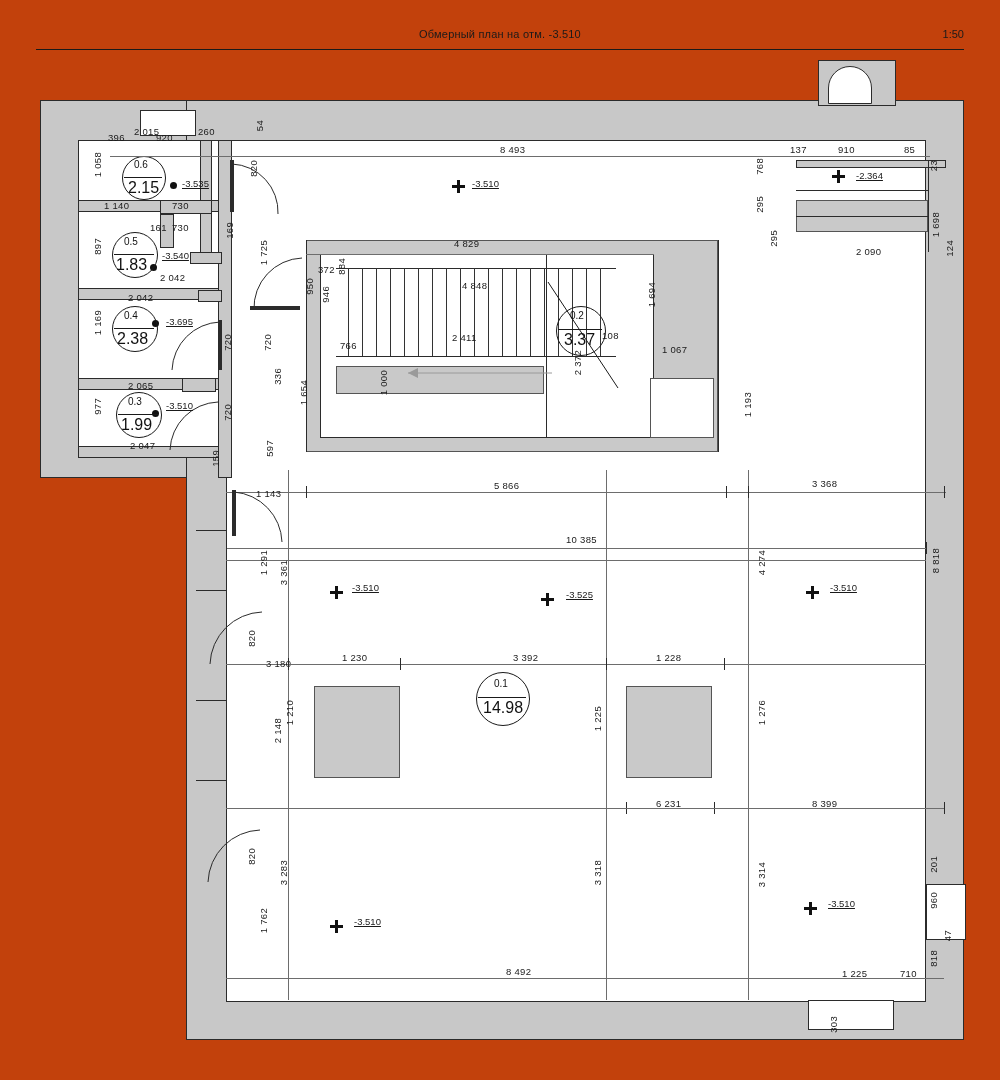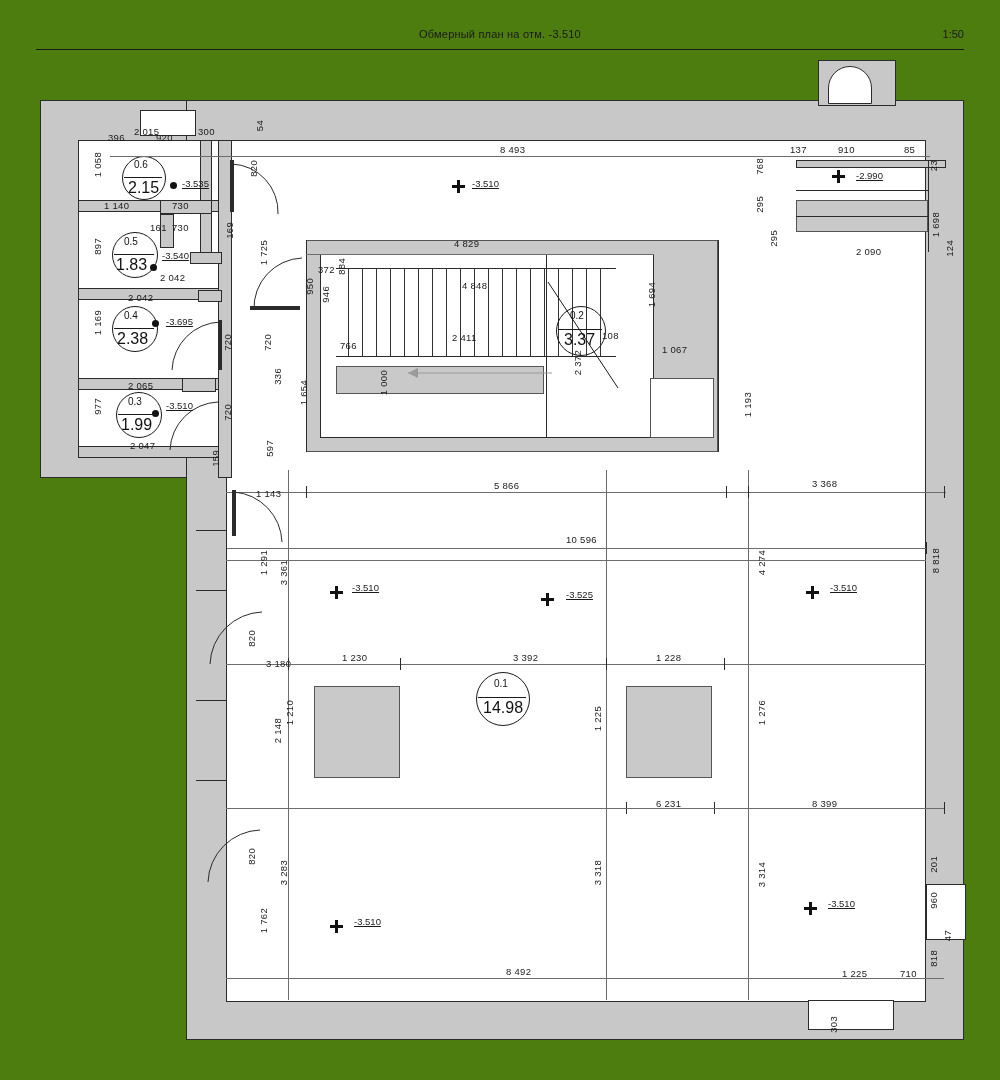--- a/index.html
+++ b/index.html
@@ -1,17 +1,17 @@
 <!DOCTYPE html>
 <html><head>
 <meta charset="utf-8">
 <style>
   html,body{margin:0;padding:0;background:#ffffff;}
   body{font-family:"Liberation Sans",sans-serif;}
-  #sheet{position:relative;width:1000px;height:1080px;background:#4d7c0f;overflow:hidden;}
+  #sheet{position:relative;width:1000px;height:1080px;background:#c2410c;overflow:hidden;}
 
   
   .hdr-rule{position:absolute;left:36px;top:49px;width:928px;height:1px;background:#1a1a1a;}
   .hdr-title{position:absolute;left:0;top:28px;width:1000px;text-align:center;font-size:11px;color:#1a1a1a;letter-spacing:.2px;}
   .hdr-scale{position:absolute;right:36px;top:28px;font-size:11px;color:#1a1a1a;}
 
   
   .wall{position:absolute;background:#c8c8c8;border:1px solid #2b2b2b;box-sizing:border-box;}
   .white{position:absolute;background:#ffffff;border:1px solid #2b2b2b;box-sizing:border-box;}
   .grayfill{position:absolute;background:#c9c9c9;border:1px solid #555;box-sizing:border-box;}
@@ -176,21 +176,21 @@
     <path d="M2 54 A54 54 0 0 1 54 2" fill="none" stroke="#2b2b2b" stroke-width="1"></path>
   </svg>
   <svg style="position:absolute;left:206px;top:828px;width:58px;height:56px;">
     <path d="M2 54 A54 54 0 0 1 54 2" fill="none" stroke="#2b2b2b" stroke-width="1"></path>
   </svg>
 
   <div class="lvmark" style="left:452px;top:180px;"></div>
   <div class="lvl" style="left:472px;top:178px;">-3.510</div>
 
   <div class="lvmark" style="left:832px;top:170px;"></div>
-  <div class="lvl" style="left:856px;top:170px;">-2.990</div>
+  <div class="lvl" style="left:856px;top:170px;">-2.364</div>
 
   <div class="lvdot" style="left:170px;top:182px;"></div>
   <div class="lvl" style="left:182px;top:178px;">-3.535</div>
 
   <div class="lvdot" style="left:150px;top:264px;"></div>
   <div class="lvl" style="left:162px;top:250px;">-3.540</div>
 
   <div class="lvdot" style="left:152px;top:320px;"></div>
   <div class="lvl" style="left:166px;top:316px;">-3.695</div>
 
@@ -242,21 +242,21 @@
   <div class="rline" style="left:478px;top:697px;width:48px;"></div>
   <div class="rarea" style="left:483px;top:699px;">14.98</div>
 
   <div class="hthin" style="left:110px;top:156px;width:820px;"></div>
   <div class="dim" style="left:500px;top:144px;">8 493</div>
   <div class="dim" style="left:790px;top:144px;">137</div>
   <div class="dim" style="left:838px;top:144px;">910</div>
   <div class="dim" style="left:904px;top:144px;">85</div>
   <div class="dim" style="left:108px;top:132px;">396</div>
   <div class="dim" style="left:156px;top:132px;">920</div>
-  <div class="dim" style="left:198px;top:126px;">300</div>
+  <div class="dim" style="left:198px;top:126px;">260</div>
   <div class="dimv" style="left:254px;top:120px;">54</div>
   <div class="dim" style="left:134px;top:126px;">2 015</div>
 
   <div class="dimv" style="left:92px;top:152px;">1 058</div>
   <div class="dimv" style="left:92px;top:238px;">897</div>
   <div class="dimv" style="left:92px;top:310px;">1 169</div>
   <div class="dimv" style="left:92px;top:398px;">977</div>
   <div class="dimv" style="left:258px;top:240px;">1 725</div>
   <div class="dimv" style="left:272px;top:368px;">336</div>
   <div class="dimv" style="left:298px;top:380px;">1 654</div>
@@ -322,21 +322,21 @@
   <div class="dimv" style="left:928px;top:856px;">201</div>
   <div class="dimv" style="left:928px;top:892px;">960</div>
   <div class="dimv" style="left:942px;top:930px;">47</div>
   <div class="dimv" style="left:828px;top:1016px;">303</div>
 
   <div class="hthin" style="left:306px;top:492px;width:420px;"></div>
   <div class="dim" style="left:494px;top:480px;">5 866</div>
   <div class="hthin" style="left:748px;top:492px;width:198px;"></div>
 
   <div class="hthin" style="left:226px;top:548px;width:700px;"></div>
-  <div class="dim" style="left:566px;top:534px;">10 596</div>
+  <div class="dim" style="left:566px;top:534px;">10 385</div>
 
   <div class="hthin" style="left:288px;top:664px;width:436px;"></div>
   <div class="dim" style="left:342px;top:652px;">1 230</div>
   <div class="dim" style="left:496px;top:652px;margin-left:17px;">3 392</div>
   <div class="dim" style="left:656px;top:652px;">1 228</div>
 
   <div class="dimv" style="left:592px;top:706px;">1 225</div>
   <div class="dim" style="left:656px;top:798px;">6 231</div>
   <div class="dim" style="left:812px;top:798px;">8 399</div>
   <div class="dimv" style="left:592px;top:860px;">3 318</div>

